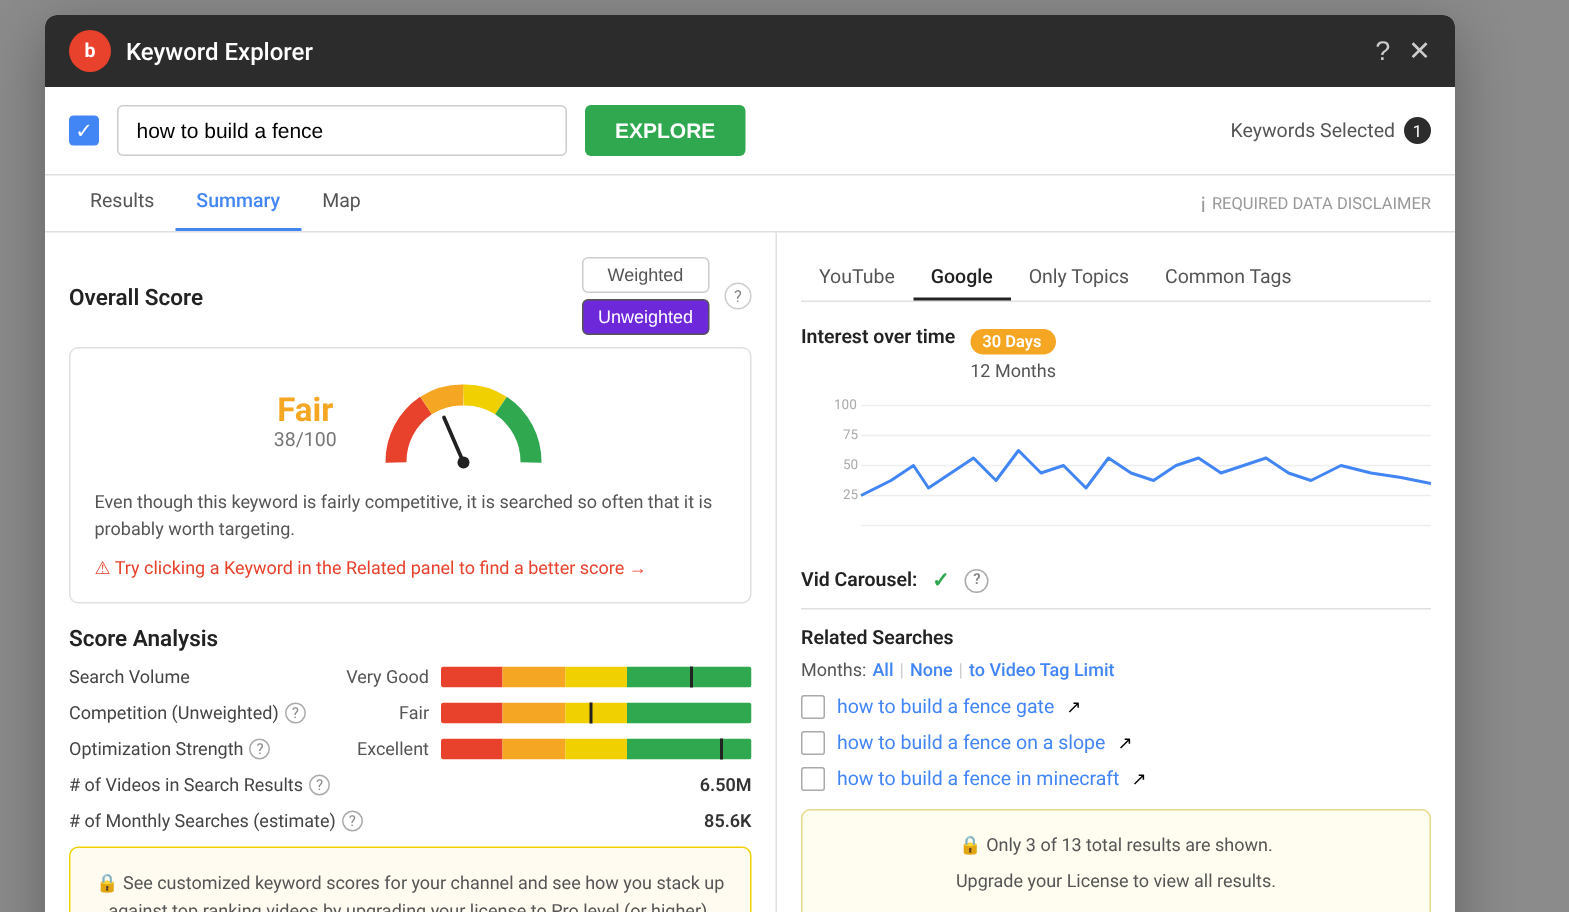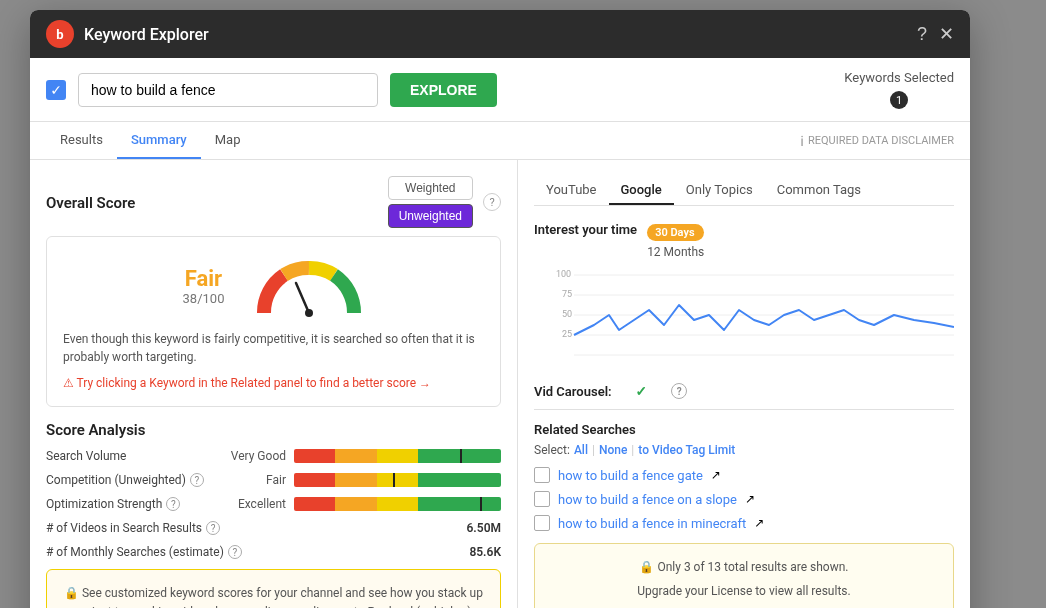--- a/index.html
+++ b/index.html
@@ -12,21 +12,21 @@
     .modal-header { background: #2c2c2c; color: #fff; padding: 10px 16px; display: flex; align-items: center; gap: 10px; }
     .modal-header-logo { width: 28px; height: 28px; background: #e8412c; border-radius: 50%; display: flex; align-items: center; justify-content: center; color: white; font-weight: bold; font-size: 13px; }
     .modal-header-title { font-size: 16px; font-weight: 500; flex: 1; }
     .modal-header-actions { display: flex; gap: 12px; align-items: center; }
     .modal-header-btn { background: none; border: none; color: #ccc; cursor: pointer; font-size: 18px; line-height: 1; }
 
     .modal-toolbar { display: flex; align-items: center; padding: 12px 16px; border-bottom: 1px solid #e0e0e0; gap: 12px; }
     .checkbox-wrapper { width: 20px; height: 20px; background: #4285f4; border-radius: 3px; display: flex; align-items: center; justify-content: center; color: white; font-size: 14px; }
     .search-input { flex: 1; max-width: 300px; border: 1px solid #ccc; border-radius: 4px; padding: 8px 12px; font-size: 14px; outline: none; }
     .explore-btn { background: #2fa84f; color: white; border: none; border-radius: 4px; padding: 9px 20px; font-size: 14px; font-weight: 600; cursor: pointer; }
-    .keywords-selected { margin-left: auto; font-size: 13px; color: #555; display: flex; align-items: center; gap: 6px; flex-direction: column; }
+    .keywords-selected { margin-left: auto; font-size: 13px; color: #555; display: flex; align-items: center; gap: 6px; }
     .kw-badge { background: #2c2c2c; color: white; border-radius: 50%; width: 18px; height: 18px; font-size: 11px; display: flex; align-items: center; justify-content: center; }
 
     .modal-tabs { display: flex; padding: 0 16px; border-bottom: 1px solid #e0e0e0; align-items: center; }
     .tab { padding: 10px 14px; font-size: 13px; color: #555; cursor: pointer; border-bottom: 2px solid transparent; }
     .tab.active { color: #4285f4; border-bottom: 2px solid #4285f4; font-weight: 500; }
     .tab-spacer { flex: 1; }
     .disclaimer { font-size: 11px; color: #999; display: flex; align-items: center; gap: 4px; }
 
     .modal-body { display: flex; height: 490px; }
 
@@ -78,21 +78,21 @@
     .source-tab { padding: 6px 12px; font-size: 13px; color: #555; cursor: pointer; border-bottom: 2px solid transparent; }
     .source-tab.active { color: #222; border-bottom: 2px solid #222; font-weight: 500; }
 
     .interest-over-time { margin-bottom: 14px; }
     .iot-header { display: flex; align-items: flex-start; gap: 10px; }
     .iot-periods { display: flex; flex-direction: column; gap: 4px; margin-top: 2px; }
     .iot-badge { background: #f5a623; color: white; font-size: 11px; padding: 2px 8px; border-radius: 10px; display: inline-block; font-weight: 600; }
     .iot-period-inactive { font-size: 12px; color: #555; }
     .chart-area { margin-top: 6px; }
 
-    .vid-carousel { display: flex; align-items: center; gap: 24px; font-size: 13px; font-weight: 600; color: #222; margin-bottom: 12px; padding-bottom: 10px; border-bottom: 1px solid #e0e0e0; }
+    .vid-carousel { display: flex; align-items: center; gap: 10px; font-size: 13px; font-weight: 600; color: #222; margin-bottom: 12px; padding-bottom: 10px; border-bottom: 1px solid #e0e0e0; }
     .check-icon { color: #2fa84f; font-size: 14px; }
     .info-circle { width: 16px; height: 16px; border: 1px solid #aaa; border-radius: 50%; font-size: 10px; display: flex; align-items: center; justify-content: center; color: #888; cursor: pointer; }
 
     .related-searches { }
     .rs-title { font-size: 13px; font-weight: 600; color: #222; margin-bottom: 6px; }
     .rs-controls { display: flex; align-items: center; gap: 4px; font-size: 12px; color: #555; margin-bottom: 10px; }
     .rs-link { color: #4285f4; cursor: pointer; font-weight: 500; }
     .rs-sep { color: #ccc; }
 
     .rs-item { display: flex; align-items: center; gap: 8px; margin-bottom: 8px; }
@@ -264,21 +264,21 @@
 
       <div class="source-tabs">
         <div class="source-tab">YouTube</div>
         <div class="source-tab active">Google</div>
         <div class="source-tab">Only Topics</div>
         <div class="source-tab">Common Tags</div>
       </div>
 
       <div class="interest-over-time">
         <div class="iot-header">
-          <div style="font-size:13px;font-weight:600;color:#222;">Interest your time</div>
+          <div style="font-size:13px;font-weight:600;color:#222;">Interest over time</div>
           <div class="iot-periods">
             <span class="iot-badge">30 Days</span>
             <span class="iot-period-inactive">12 Months</span>
           </div>
         </div>
 
         <div class="chart-area">
           <svg width="420" height="100" viewBox="0 0 420 100">
 
             <text x="22" y="12" font-size="9" fill="#aaa">100</text>
@@ -299,21 +299,21 @@
 
       <div class="vid-carousel">
         <span>Vid Carousel:</span>
         <span class="check-icon">✓</span>
         <div class="info-circle">?</div>
       </div>
 
       <div class="related-searches">
         <div class="rs-title">Related Searches</div>
         <div class="rs-controls">
-          <span>Select:</span>
+          <span>Months:</span>
           <span class="rs-link">All</span>
           <span class="rs-sep">|</span>
           <span class="rs-link">None</span>
           <span class="rs-sep">|</span>
           <span class="rs-link">to Video Tag Limit</span>
         </div>
 
         <div class="rs-item">
           <div class="rs-checkbox"></div>
           <span class="rs-text">how to build a fence gate</span>

